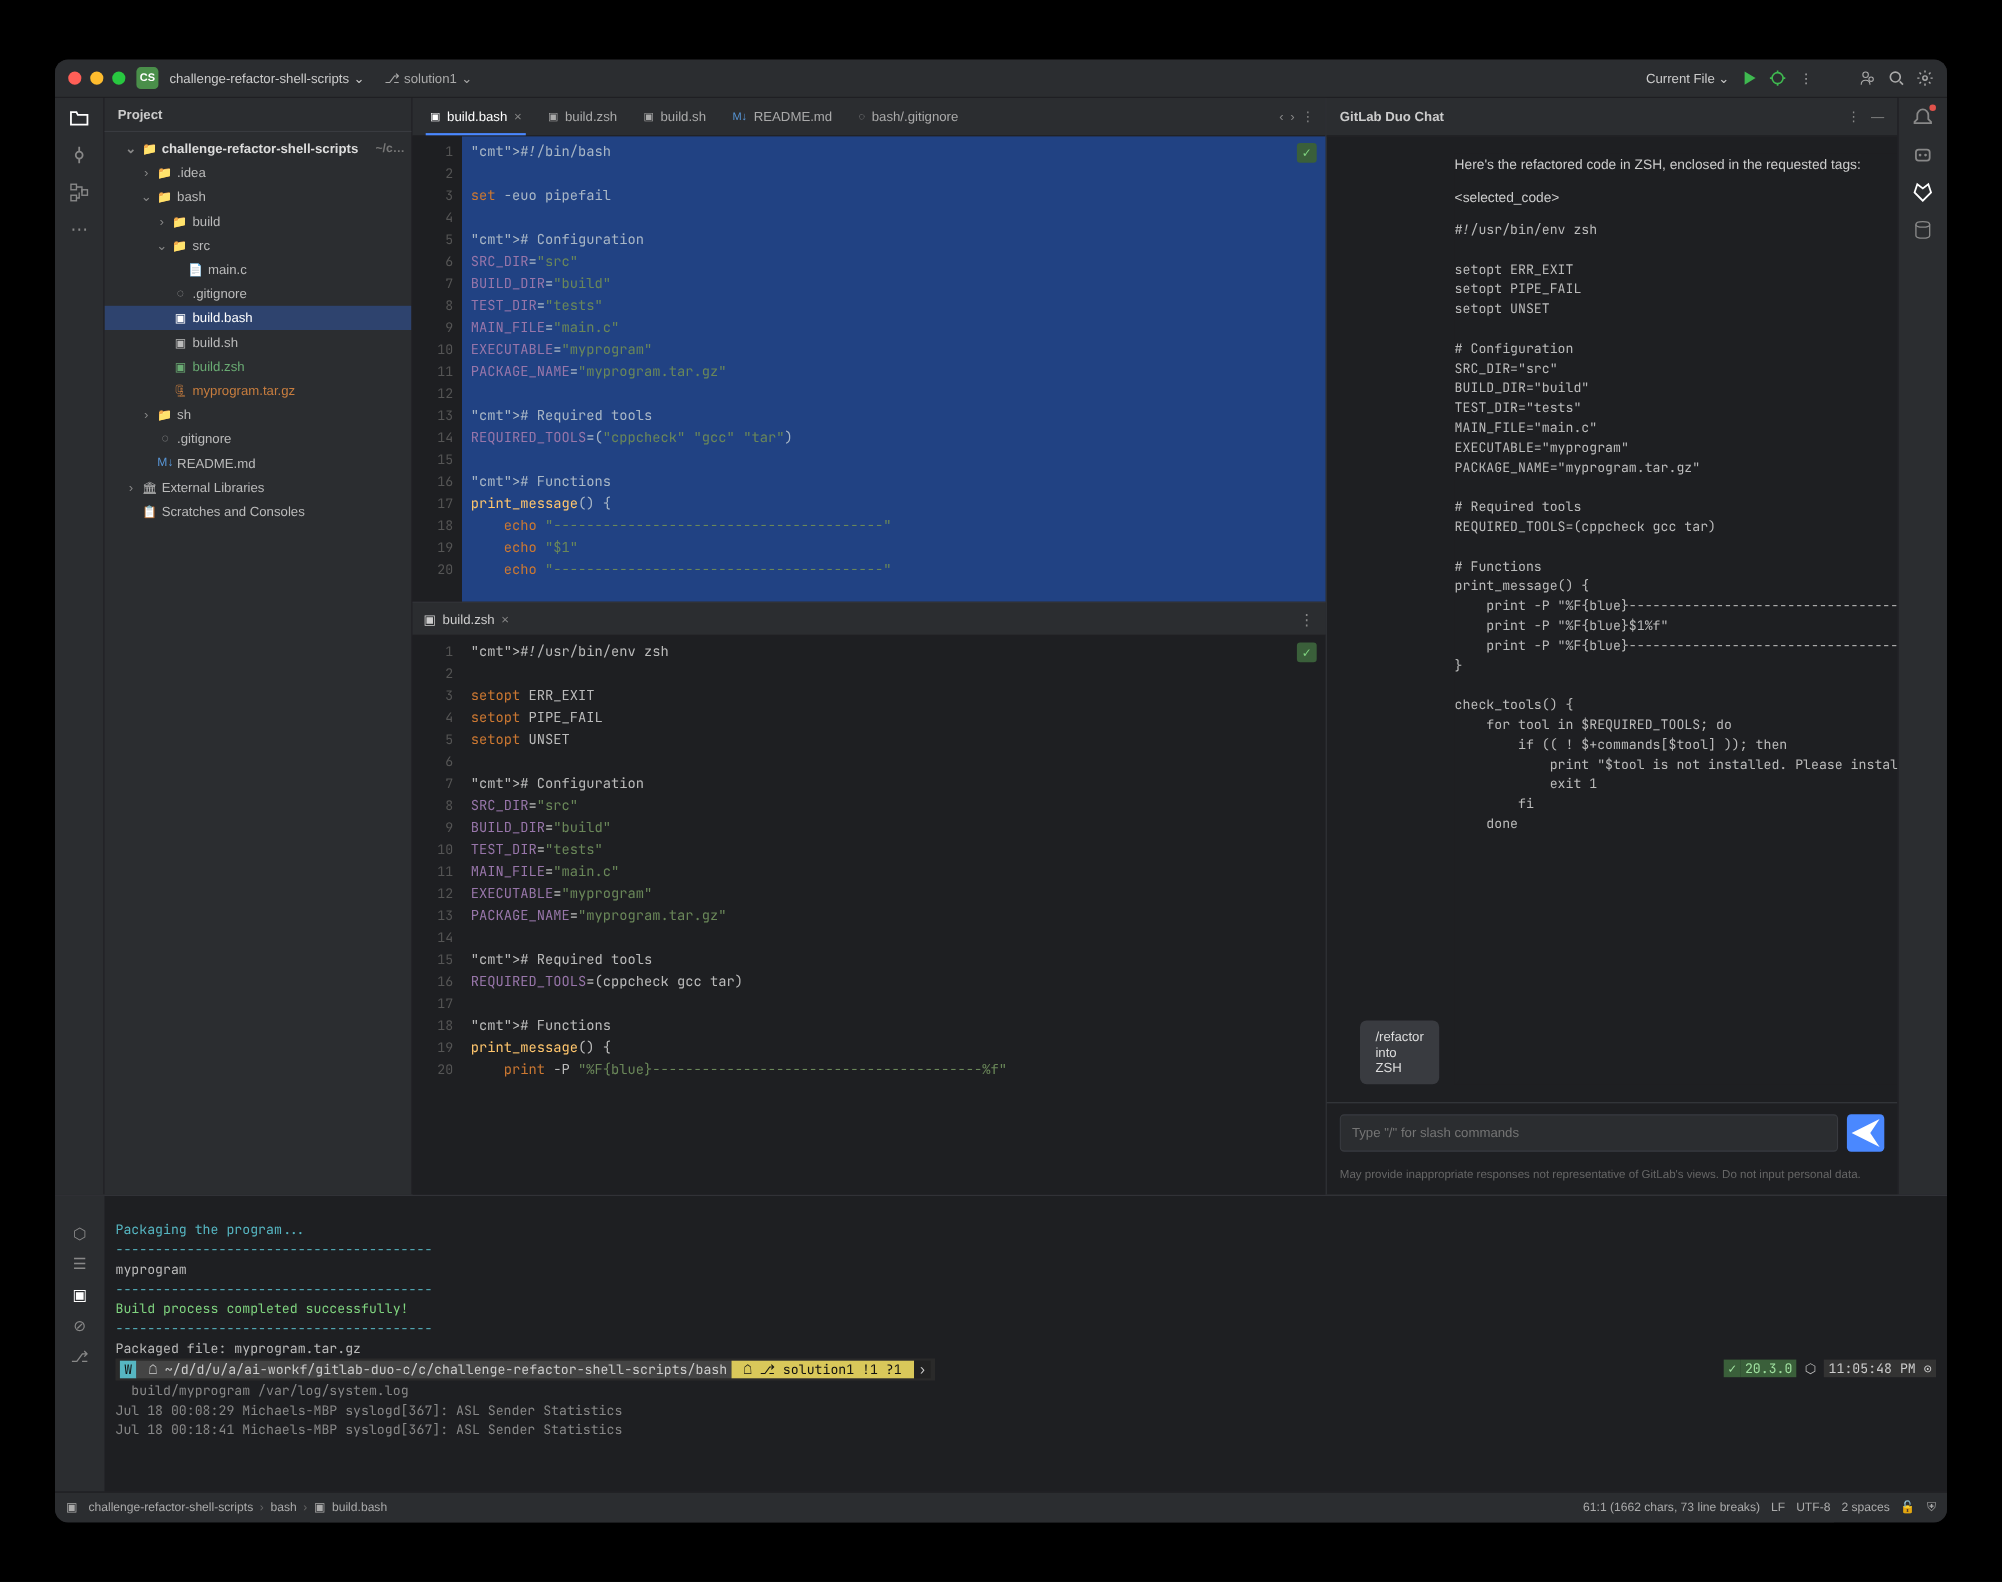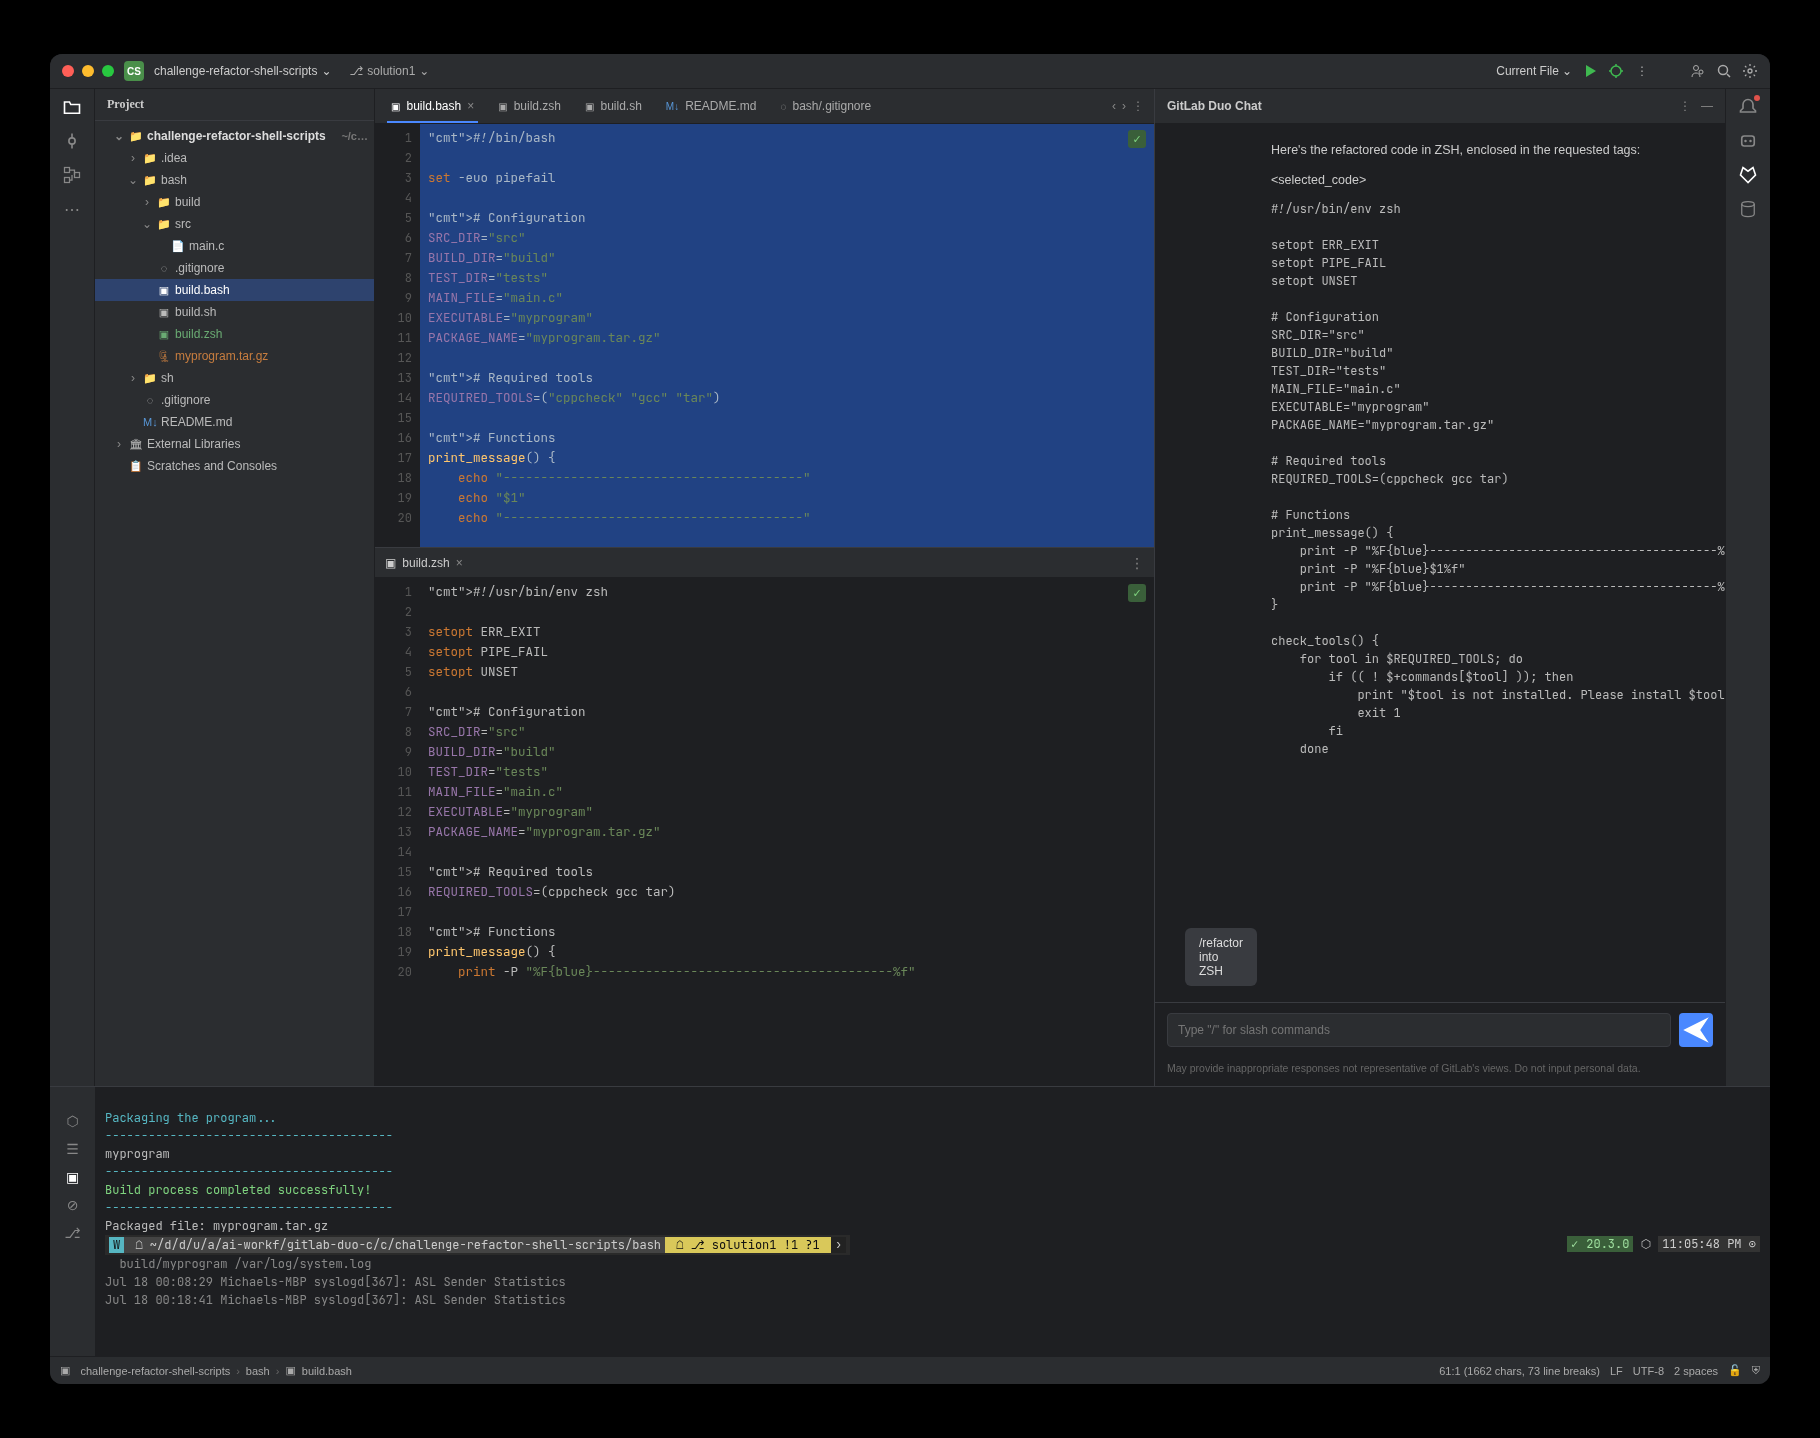--- a/index.html
+++ b/index.html
@@ -57,21 +57,21 @@
   align-items: center; padding-top: 8px; gap: 14px; border-right: 1px solid #1e1f22;
 }
 .left-rail .ri { width: 20px; height: 20px; color: #888; cursor: pointer; display: flex; align-items: center; justify-content: center; }
 .left-rail .ri.active { color: #fff; }
 .left-rail .ri.more::after { content: "⋯"; font-size: 16px; }
 
 .project-panel {
   width: 280px; background: #2b2d30; border-right: 1px solid #1e1f22;
   display: flex; flex-direction: column;
 }
-.project-panel .hdr { padding: 8px 12px; font-weight: 600; color: #ccc; border-bottom: 1px solid #393b40; font-family: Liberation Serif, serif; }
+.project-panel .hdr { padding: 8px 12px; font-weight: 600; color: #ccc; border-bottom: 1px solid #393b40; }
 .tree { flex: 1; overflow: auto; padding: 4px 0; user-select: none; }
 .tree-row {
   display: flex; align-items: center; gap: 4px; padding: 2px 6px;
   cursor: pointer; white-space: nowrap; height: 22px;
 }
 .tree-row.selected { background: #2e436e; color: #fff; }
 .tree-row.root { font-weight: 600; color: #ddd; }
 .tree-row .caret { width: 12px; color: #888; text-align: center; }
 .tree-row .picon { width: 14px; text-align: center; font-size: 11px; }
 .tree-row .label { flex: 1; overflow: hidden; text-overflow: ellipsis; }
@@ -141,21 +141,21 @@
   align-items: center; padding-top: 8px; gap: 14px; border-left: 1px solid #1e1f22;
 }
 .right-rail .ri { width: 20px; height: 20px; color: #888; cursor: pointer; display: flex; align-items: center; justify-content: center; position: relative; }
 .right-rail .ri.active { color: #fff; }
 .right-rail .badge::after {
   content: ""; position: absolute; top: -2px; right: -2px; width: 6px; height: 6px;
   background: #e0524b; border-radius: 50%;
 }
 
 .chat-panel {
-  width: 571px; background: #1e1f22; border-left: 1px solid #393b40;
+  width: 520px; background: #1e1f22; border-left: 1px solid #393b40;
   display: flex; flex-direction: column;
 }
 .chat-hdr {
   height: 35px; display: flex; align-items: center; padding: 0 12px;
   justify-content: space-between; border-bottom: 1px solid #1e1f22;
   background: #2b2d30;
 }
 .chat-hdr .title { font-weight: 600; color: #ccc; }
 .chat-hdr .acts { display: flex; gap: 10px; color: #888; }
 .chat-hdr .acts span { cursor: pointer; }

